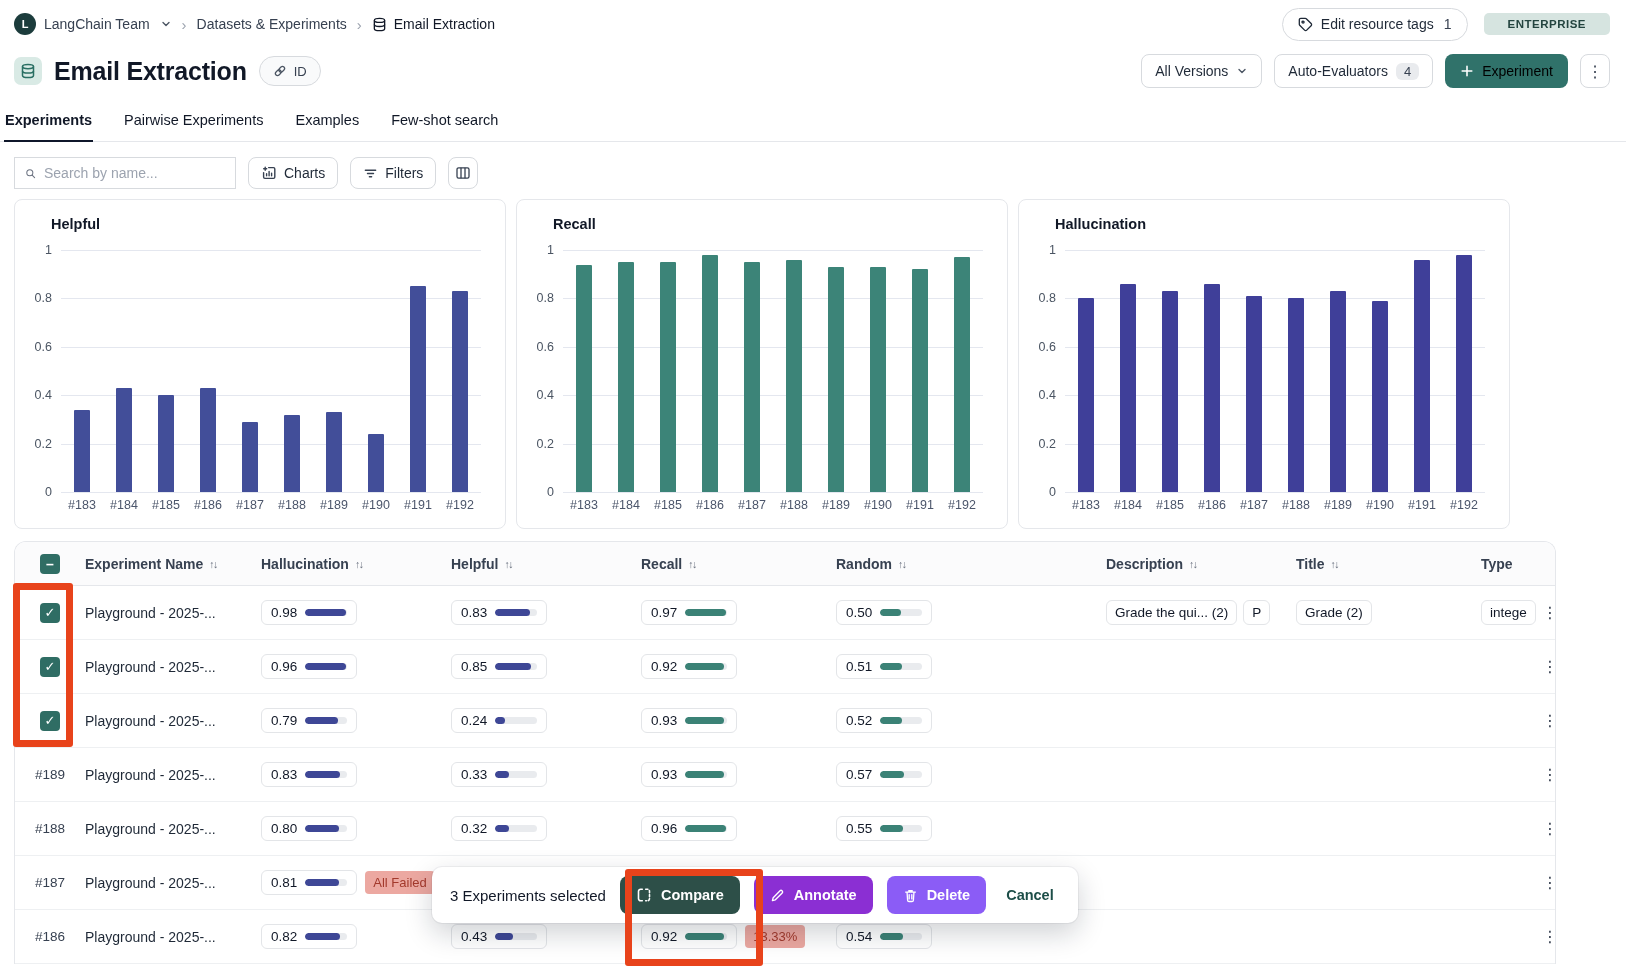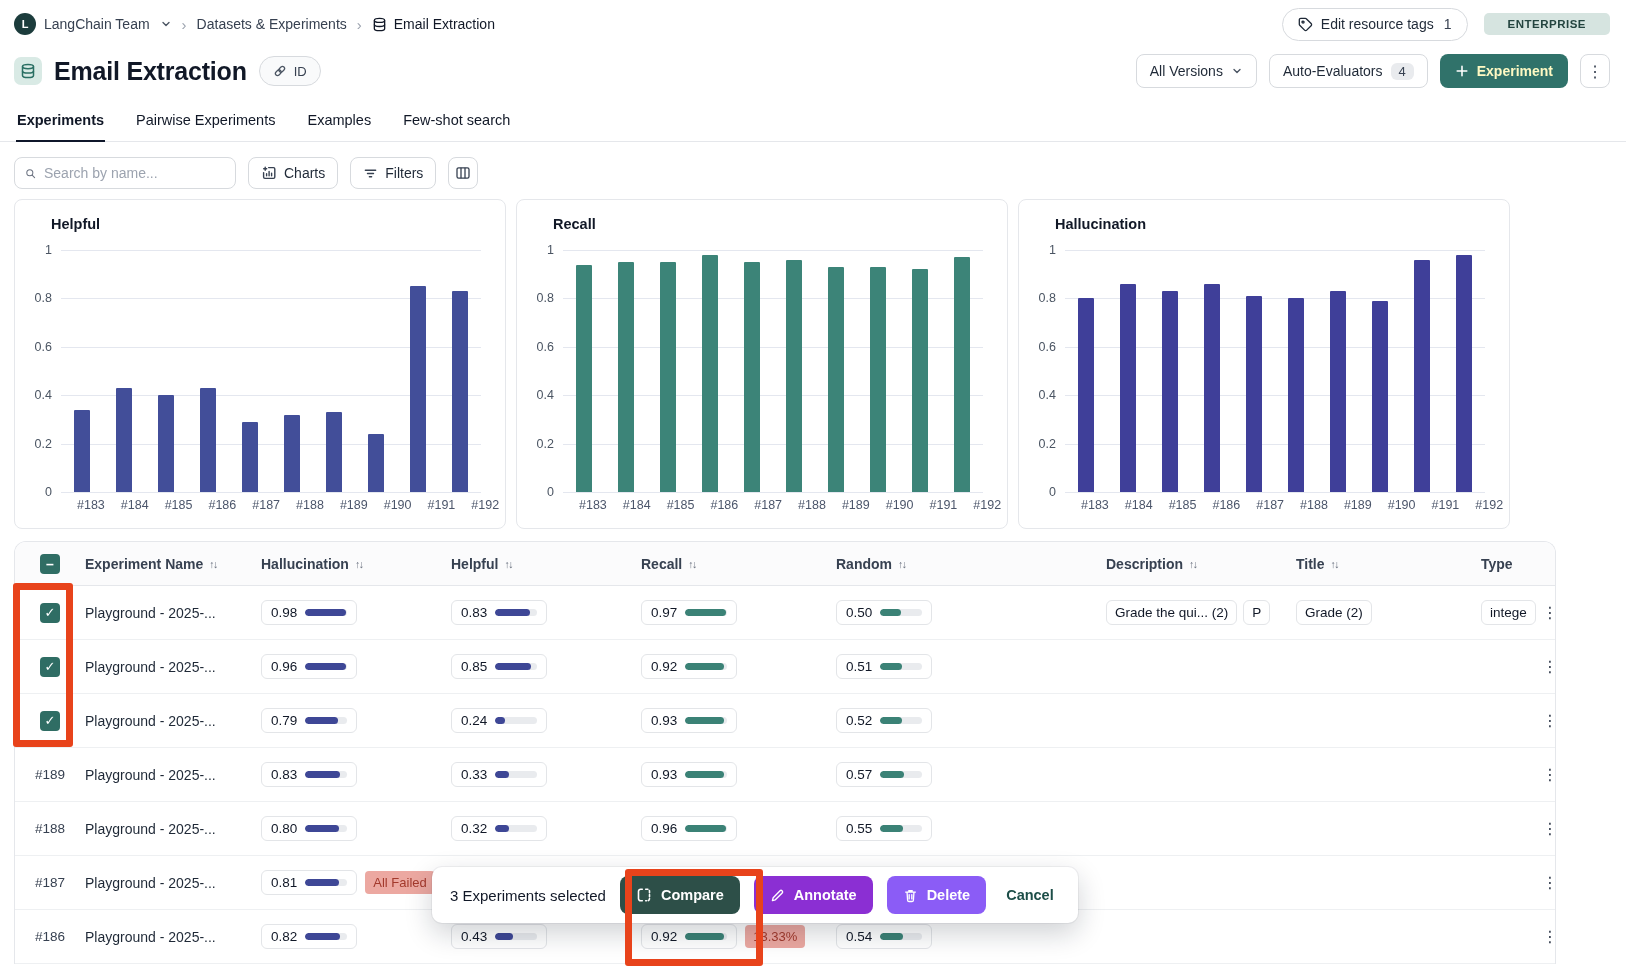--- a/index.html
+++ b/index.html
@@ -25,47 +25,47 @@
 
   
   .title-row { height:46px; display:flex; align-items:center; justify-content:space-between; padding:0 16px 0 14px; }
   .title-left { display:flex; align-items:center; gap:12px; }
   .db-tile { width:28px; height:28px; border-radius:7px; background:#d9eae5; display:flex; align-items:center; justify-content:center; }
   h1 { font-size:25px; font-weight:700; color:#111827; letter-spacing:-.2px; }
   .id-pill { display:flex; align-items:center; gap:7px; border:1px solid #d7dade; background:#f9fafb; border-radius:999px; height:30px; padding:8px 13px; font-size:13px; color:#374151; cursor:pointer; }
   .title-right { display:flex; align-items:center; gap:12px; }
   .ghost-btn { display:flex; align-items:center; gap:8px; border:1px solid #d7dade; border-radius:8px; height:34px; padding:0 13px; background:#fff; font-size:14px; color:#1f2937; cursor:pointer; }
   .count-pill { background:#e9ebee; border-radius:6px; padding:1px 8px; font-size:13px; color:#374151; }
-  .primary-btn { display:flex; align-items:center; gap:8px; border:none; border-radius:8px; height:34px; padding:0 15px; background:#30726a; color:#fef9c3; font-size:14px; font-weight:700; cursor:pointer; }
+  .primary-btn { display:flex; align-items:center; gap:8px; border:none; border-radius:8px; height:34px; padding:0 15px; background:#30726a; color:#000000; font-size:14px; font-weight:400; cursor:pointer; }
   .kebab-btn { border:1px solid #d7dade; border-radius:8px; height:34px; width:30px; background:#fff; display:flex; align-items:center; justify-content:center; font-size:16px; color:#374151; cursor:pointer; }
 
   
-  .tabs { display:flex; gap:30px; padding:0 16px 0 16px; margin-top:8px; border-bottom:1px solid #e5e7eb; }
+  .tabs { display:flex; gap:30px; padding:0 16px 0 4px; margin-top:8px; border-bottom:1px solid #e5e7eb; }
   .tab { padding:10px 1px 12px; font-size:14.5px; color:#111827; cursor:pointer; }
   .tab.active { font-weight:700; border-bottom:2px solid #0f172a; margin-bottom:-1px; }
 
   
   .toolbar { display:flex; align-items:center; gap:12px; padding:15px 14px 10px; }
-  .search-box { display:flex; align-items:center; gap:8px; width:222px; height:32px; border:1px solid #d7dade; border-radius:8px; padding:0 10px; background:#fff;justify-content:flex-end; }
+  .search-box { display:flex; align-items:center; gap:8px; width:222px; height:32px; border:1px solid #d7dade; border-radius:0; padding:0 10px; background:#fff;justify-content:flex-end; }
   .search-box input { border:none; outline:none; flex:1; font-size:14px; color:#1f2937; font-family:inherit; background:transparent; }
   .search-box input::placeholder { color:#9ca3af; }
   .tool-btn { display:flex; align-items:center; gap:7px; height:32px; border:1px solid #d7dade; border-radius:8px; padding:0 12px; background:#fff; font-size:14px; color:#1f2937; cursor:pointer; }
   .tool-btn.square { padding:0 6px; }
 
   
   .charts-row { display:flex; gap:10px; padding-left:14px; }
   .chart-card { width:492px; height:330px; border:1px solid #e5e7eb; border-radius:8px; position:relative; background:#fff; }
   .chart-title { position:absolute; top:16px; left:36px; font-size:14.5px; font-weight:700; color:#111827; }
   .chart-plot { position:absolute; left:46px; right:24px; top:50px; bottom:36px; }
   .gridline { position:absolute; left:0; right:0; height:1px; background:#e4e7ef; }
   .ylab { position:absolute; right:calc(100% + 9px); transform:translateY(-50%); font-size:12.5px; color:#4b5563; }
   .bars { position:absolute; inset:0; display:flex; align-items:flex-end; justify-content:space-around; }
   .bar { width:16px; border-radius:1px 1px 0 0; }
   .xlabels { position:absolute; top:100%; left:0; right:0; margin-top:6px; display:flex; justify-content:space-around; }
-  .xlab { width:40px; text-align:center; font-size:12.5px; color:#4c566b;margin-left:16px; }
+  .xlab { width:40px; text-align:center; font-size:12.5px; color:#4c566b; }
 
   
   .table-card { margin:12px 70px 0 14px; border:1px solid #e5e7eb; border-bottom:none; border-radius:12px 12px 0 0; --cols:70px 176px 190px 190px 195px 270px 190px 185px 57px 1fr; }
   .thead { display:grid; grid-template-columns:var(--cols); align-items:center; height:44px; background:#fbfbfc; border-bottom:1px solid #e5e7eb; border-radius:11px 11px 0 0; }
   .hcell { display:flex; align-items:center; gap:6px; font-size:14px; font-weight:600; color:#374151; }
   .sort { font-size:10.5px; color:#6b7280; letter-spacing:-1.5px; }
   .trow { display:grid; grid-template-columns:var(--cols); align-items:center; height:54px; border-bottom:1px solid #eef0f2; background:#fff; }
   .cell { display:flex; align-items:center; }
   .sel-cell { justify-content:center; }
   .checkbox { width:20px; height:20px; border-radius:4px; background:#2f6d64; color:#fff; font-size:13px; display:flex; align-items:center; justify-content:center; cursor:pointer; }

